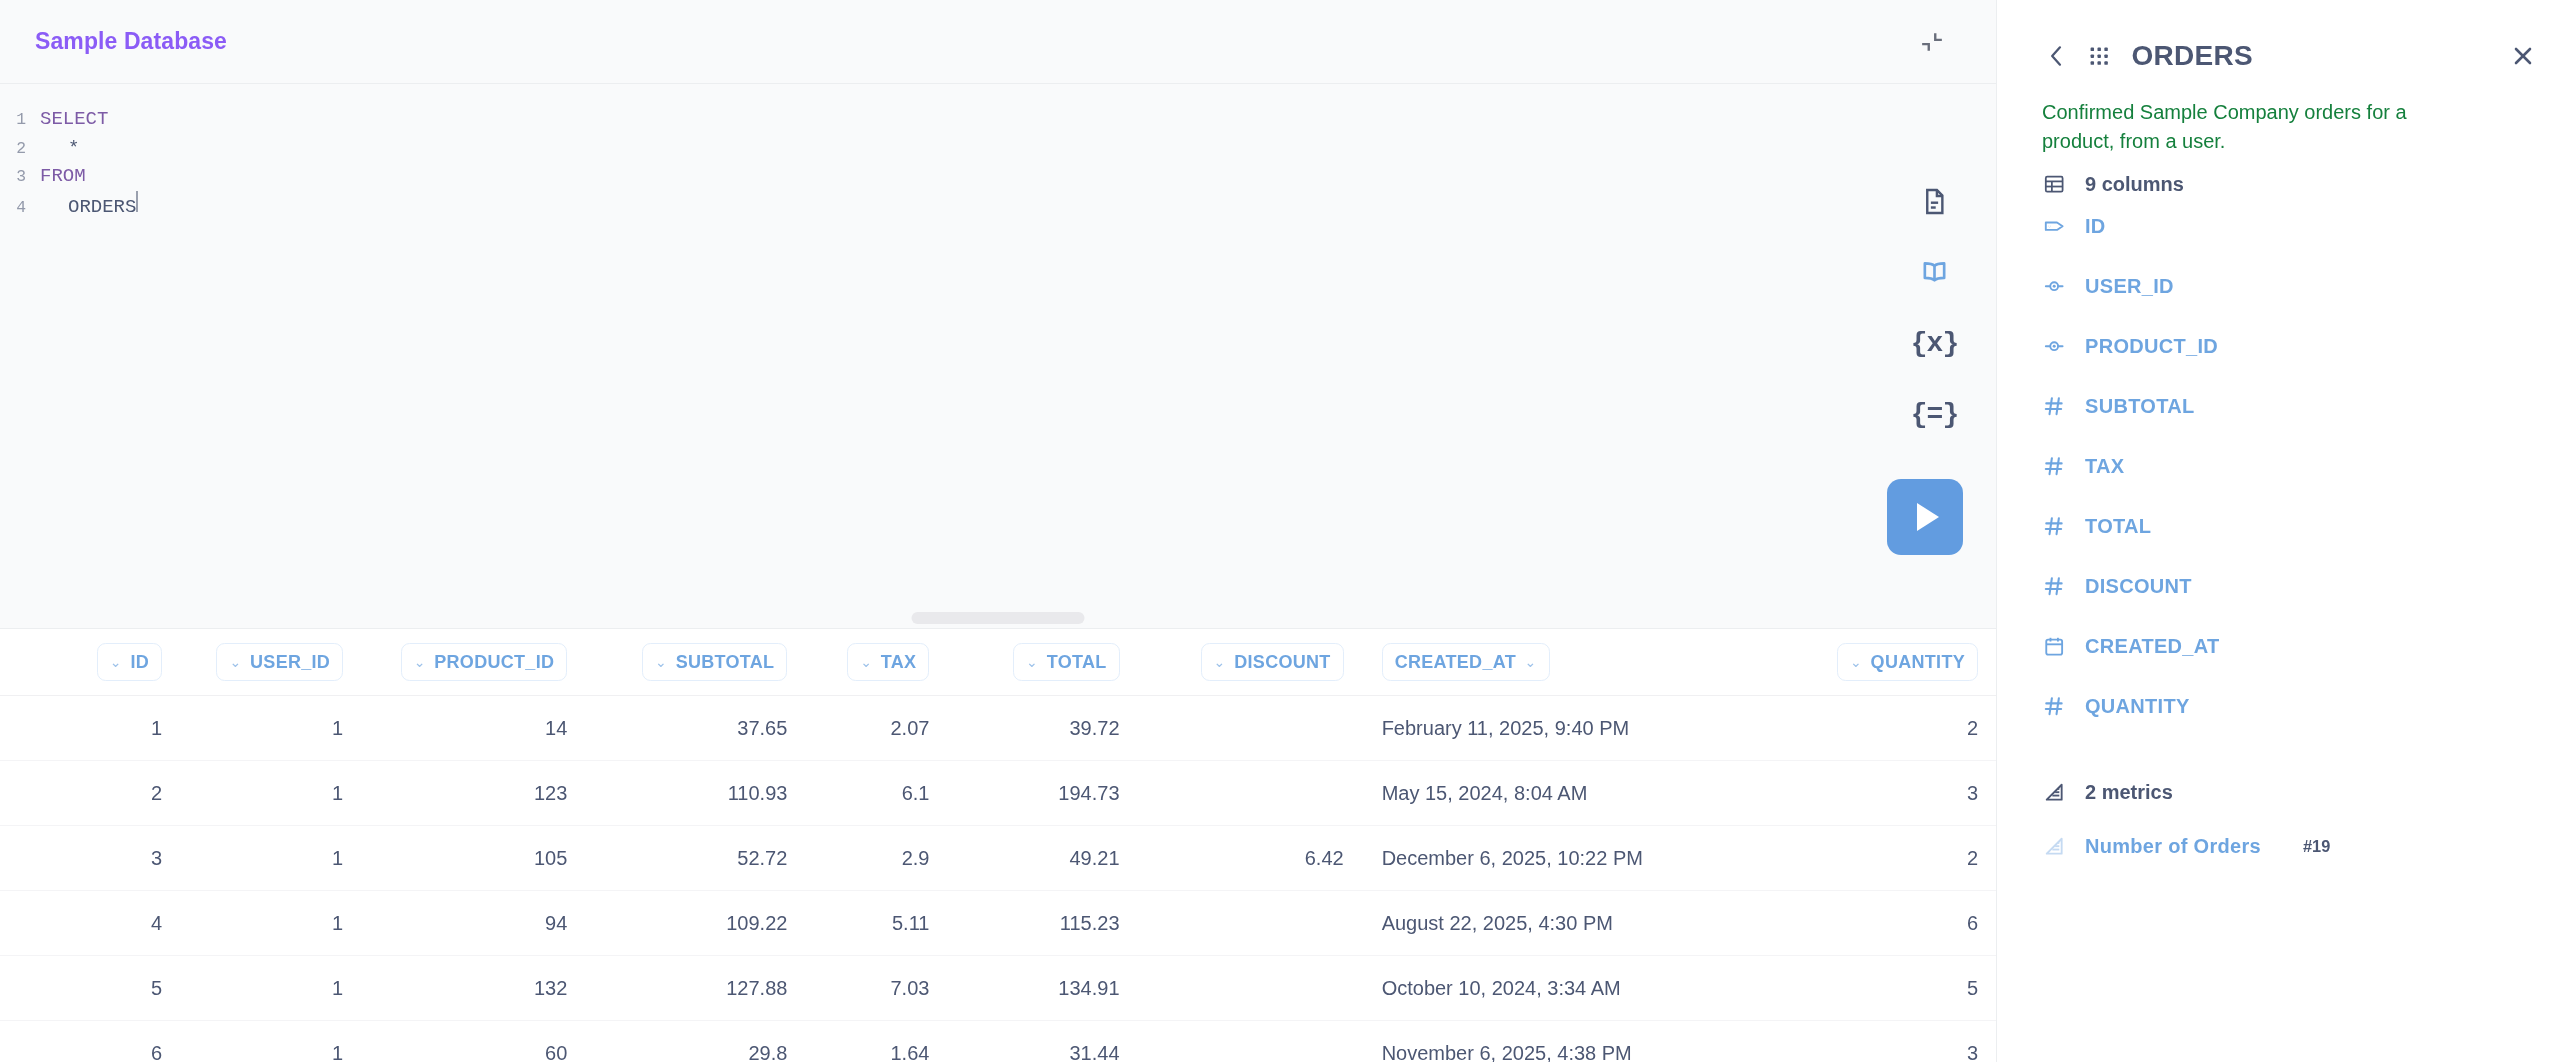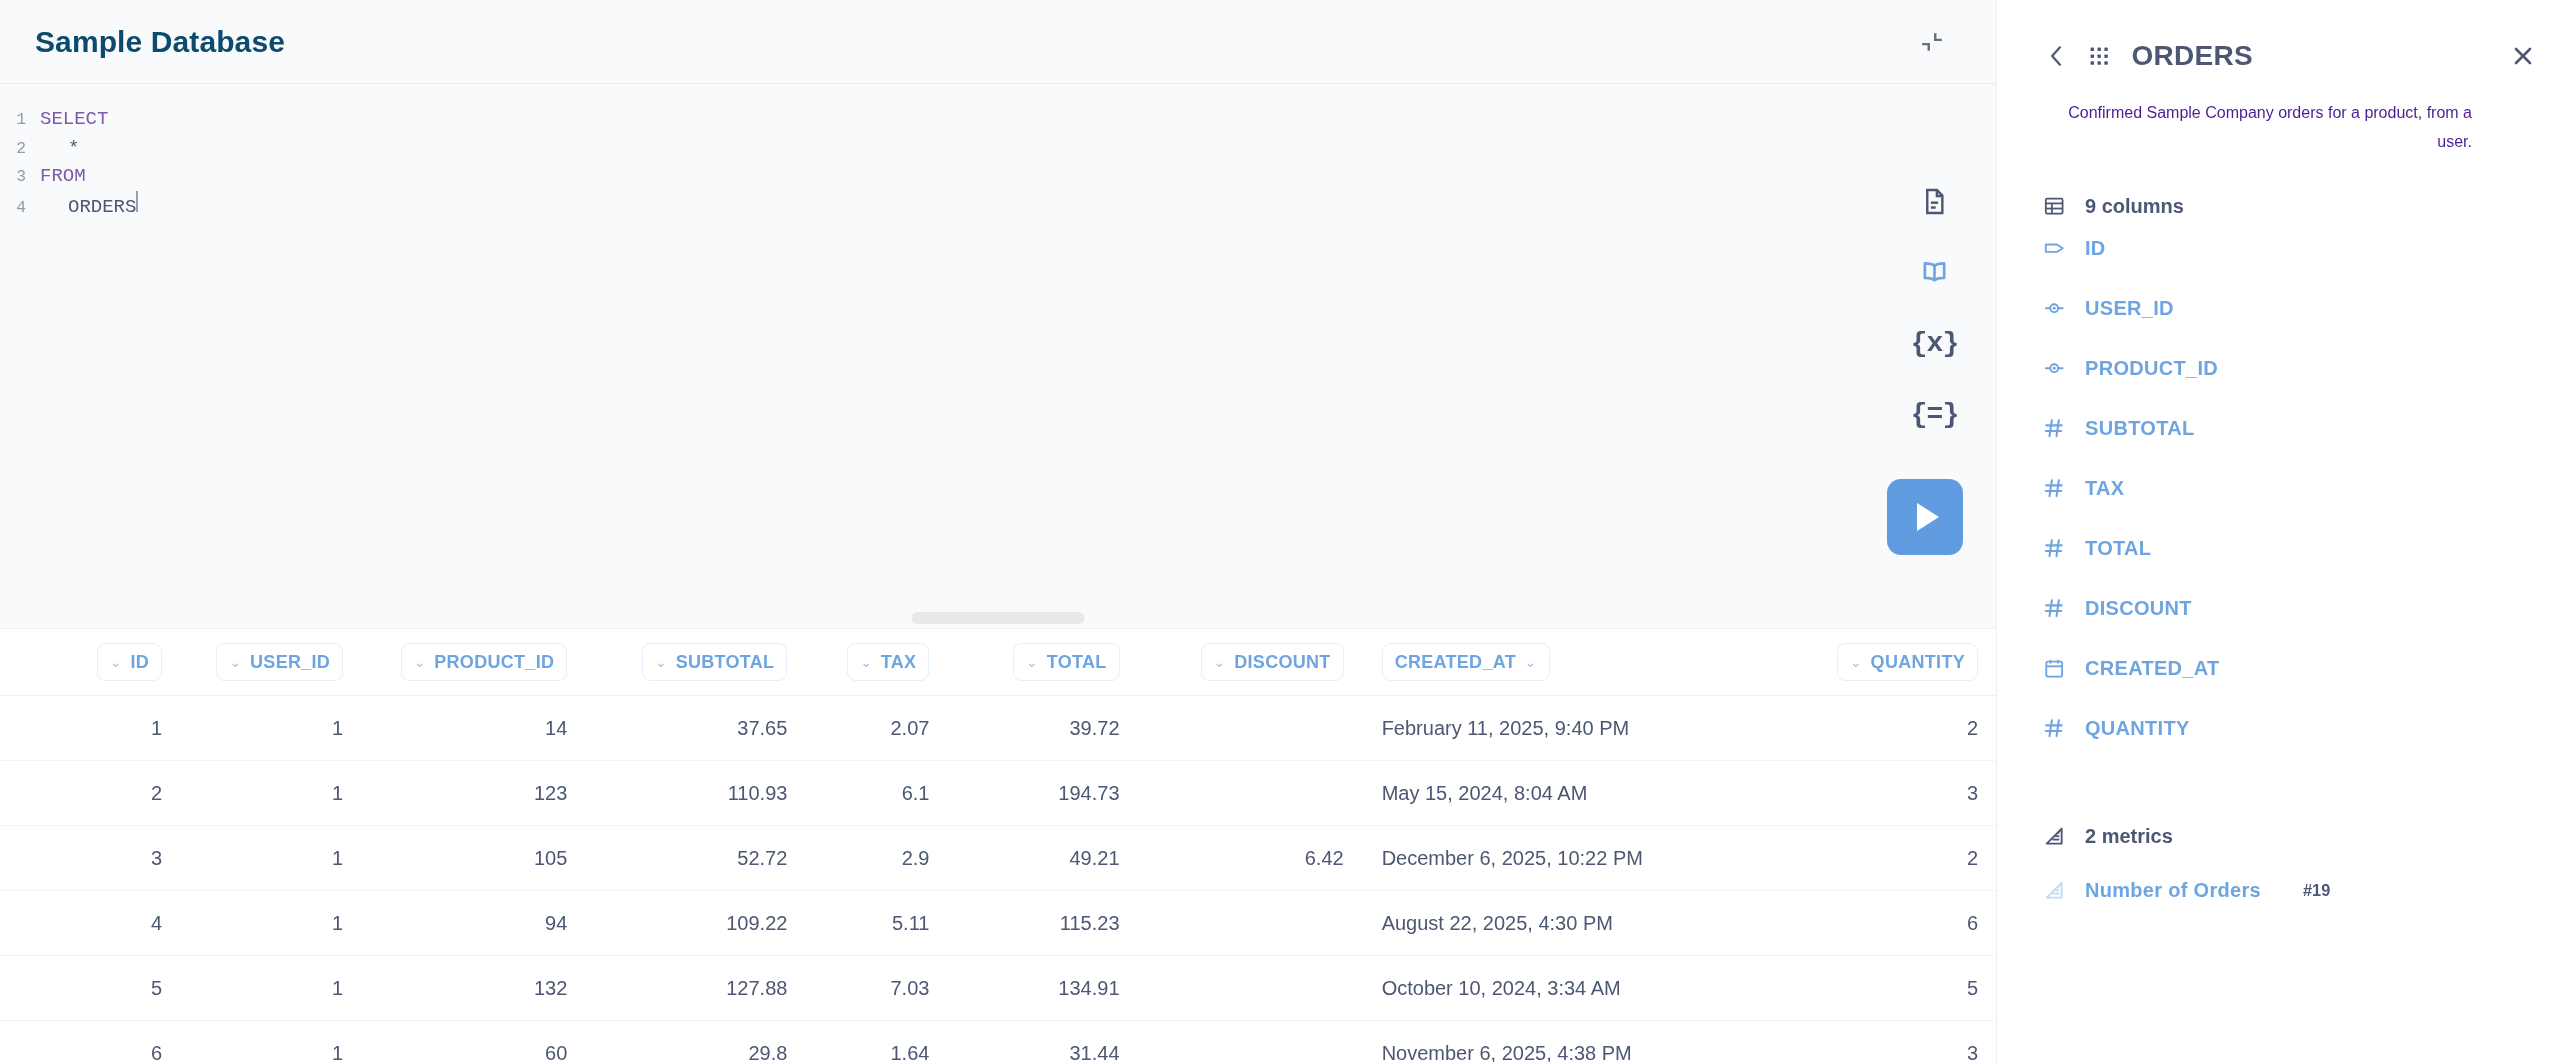--- a/index.html
+++ b/index.html
@@ -38,23 +38,23 @@
     height: 84px;
     min-height: 84px;
     background: #f9fafb;
     border-bottom: 1.7px solid #eceef0;
     display: flex;
     align-items: center;
     padding: 0 35px 0 35px;
     box-sizing: border-box;
   }
   .db-title {
-    font-size: 30px;
+    font-size: 23px;
     font-weight: 700;
-    color: #0c4a6e;
+    color: #8b5cf6;
     letter-spacing: 0.1px;
   }
   .titlebar-spacer { flex: 1; }
   .collapse-icon {
     width: 35px;
     height: 35px;
     display: flex;
     align-items: center;
     justify-content: center;
     color: #696e7b;
@@ -293,31 +293,30 @@
     color: #4c5773;
     width: 31px;
     height: 31px;
     display: flex;
     align-items: center;
     justify-content: center;
     cursor: pointer;
   }
   .sb-desc {
     padding: 26px 104px 0 45px;
-    font-size: 16px;
+    font-size: 20px;
     line-height: 29px;
-    color: #4c1d95;
-    text-align: right;
+    color: #15803d;
   }
   .sb-section {
     display: flex;
     align-items: center;
     gap: 19px;
     padding: 0 45px;
-    margin-top: 38px;
+    margin-top: 16px;
     font-size: 20px;
     font-weight: 700;
     color: #4c5773;
   }
   .sb-section .si {
     width: 24px; height: 24px;
     display: flex; align-items: center; justify-content: center;
     color: #4c5773;
     flex: none;
   }

